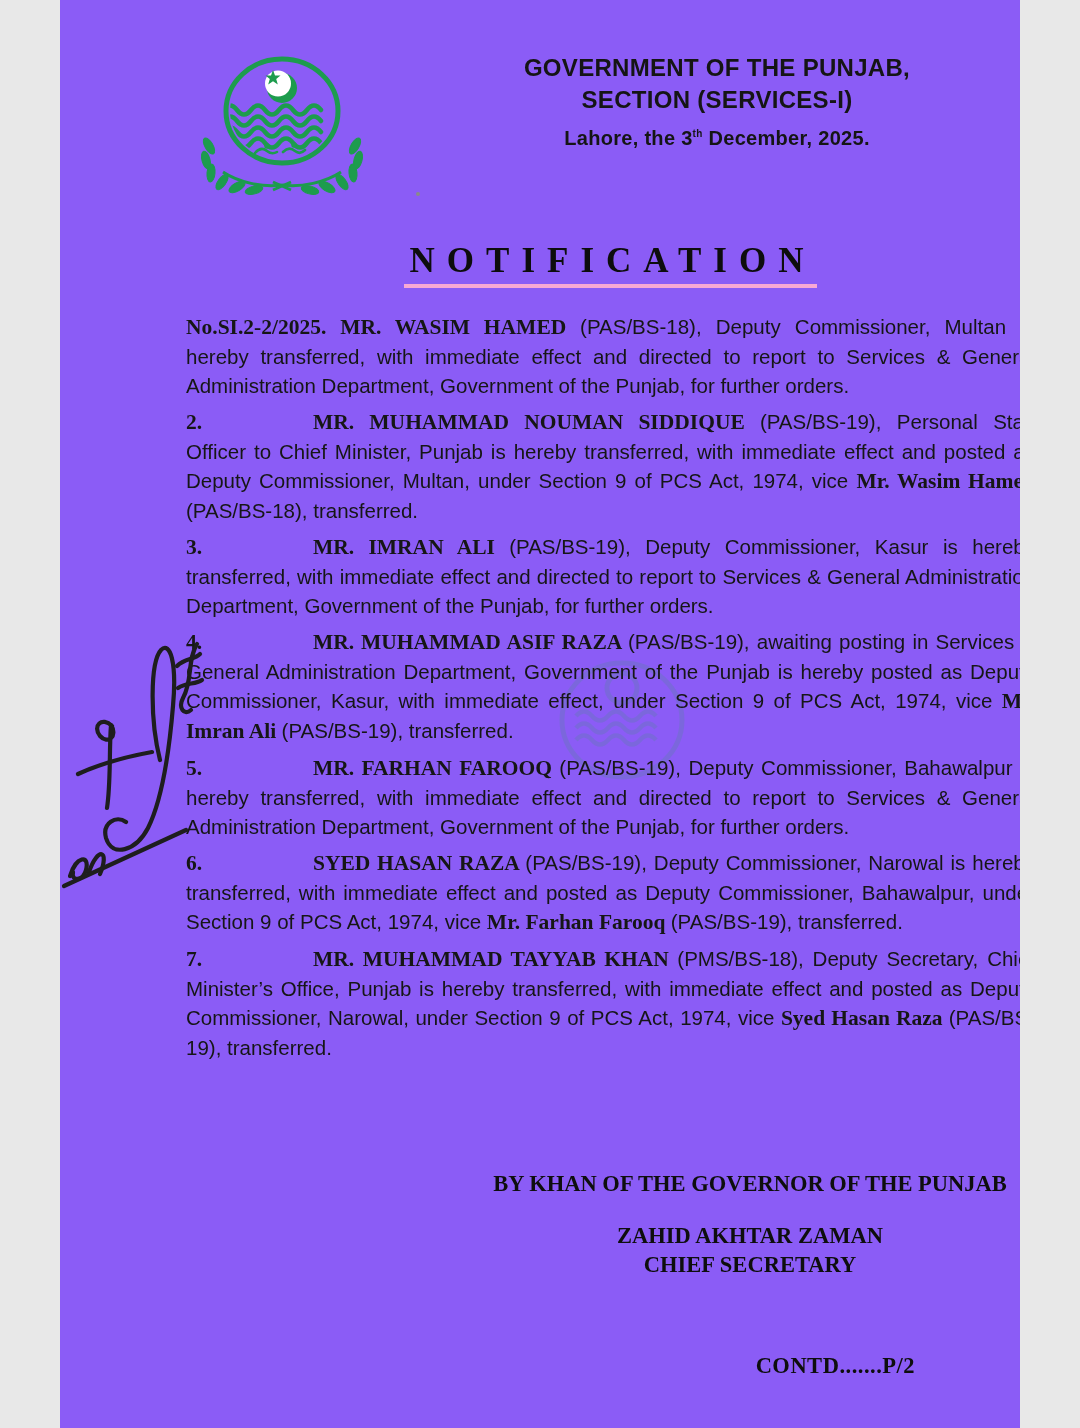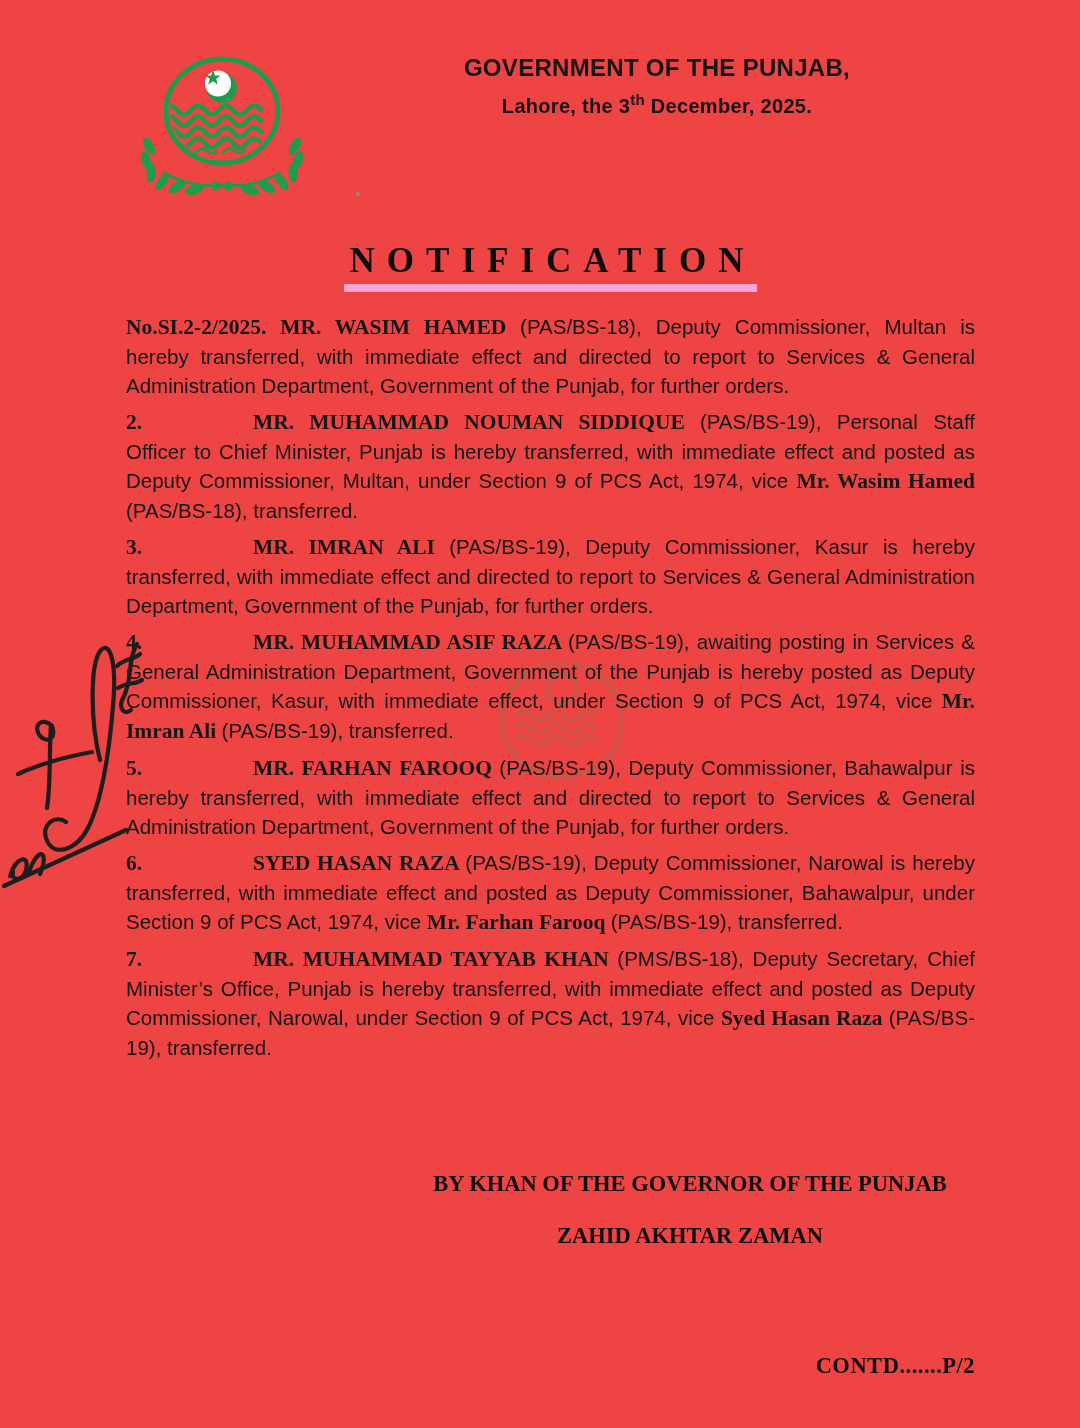--- a/index.html
+++ b/index.html
@@ -1,37 +1,37 @@
 <!DOCTYPE html>
 <html><head>
 <meta charset="utf-8">
 <style>
   * { margin:0; padding:0; box-sizing:border-box; }
   html,body { background:#e8e8e8; }
   .page {
-    position:relative; width:1080px; height:1428px; margin:0 auto;
-    background:#ef4444; color:#111; overflow:hidden;
+    position:relative; width:960px; height:1428px; margin:0 auto;
+    background:#8b5cf6; color:#111; overflow:hidden;
     font-family:"Liberation Sans", sans-serif;
   }
   
   .emblem { position:absolute; left:133px; top:54px; width:178px; height:142px; }
   .header-text {
     position:absolute; left:350px; top:52px; width:614px;
     text-align:center; font-weight:bold; font-size:24px; line-height:32px;
     letter-spacing:.3px; color:#151515;
   }
   .date-line { margin-top:9px; font-size:20px; line-height:26px; font-weight:bold; }
-  .date-line sup { font-size:15px; vertical-align:super; line-height:0; }
+  .date-line sup { font-size:10px; vertical-align:super; line-height:0; }
   .speck { position:absolute; left:356px; top:192px; width:4px; height:4px; background:#8a8a8a; border-radius:50%; }
   
   .title-row { position:absolute; left:126px; top:241px; width:849px; text-align:center; }
   .title-row .title {
     display:inline-block; font-family:"Liberation Serif", serif; font-weight:bold;
     font-size:35px; letter-spacing:12px; padding:0 2px 3px 6px;
-    border-bottom:8px solid #f9a8d4; color:#0d0d0d;
+    border-bottom:4px solid #f9a8d4; color:#0d0d0d;
   }
   
   .body-text {
     position:absolute; left:126px; top:312px; width:849px;
     font-size:20.5px; line-height:29px; text-align:justify; color:#161616;
   }
   .para { margin-bottom:7px; }
   .para-num {
     display:inline-block; width:127px;
     font-family:"Liberation Serif", serif; font-weight:bold; font-size:21.5px;
@@ -108,20 +108,21 @@
           <ellipse cx="134" cy="133" rx="4" ry="9" transform="rotate(-60 134 133)"></ellipse>
           <ellipse cx="117" cy="136" rx="4" ry="9" transform="rotate(-75 117 136)"></ellipse>
         </g>
         <path d="M80 136 L 98 128 M80 128 L 98 136" fill="none" stroke-width="3"></path>
       </g>
     </svg>
   </div>
 
   <div class="header-text">
     <div>GOVERNMENT OF THE PUNJAB,</div>
+    <div>SECTION (SERVICES-I)</div>
     <div class="date-line"><span>Lahore, the 3</span><sup>th</sup><span> December, 2025.</span></div>
   </div>
   <div class="speck"></div>
 
   <div class="title-row">
     <span class="title">NOTIFICATION</span>
   </div>
 
   <div class="watermark">
     <svg viewBox="0 0 160 158" width="160" height="158" xmlns="http://www.w3.org/2000/svg">
@@ -163,16 +164,17 @@
         <path d="M33 240 C 42 214 54 218 44 242"></path>
 
         <path d="M8 254 L 130 198"></path>
       </g>
     </svg>
   </div>
 
   <div class="by-order">BY KHAN OF THE GOVERNOR OF THE PUNJAB</div>
   <div class="signatory">
     <div>ZAHID AKHTAR ZAMAN</div>
+    <div>CHIEF SECRETARY</div>
   </div>
   <div class="contd">CONTD.......P/2</div>
 
 </div>
 
 </body></html>

